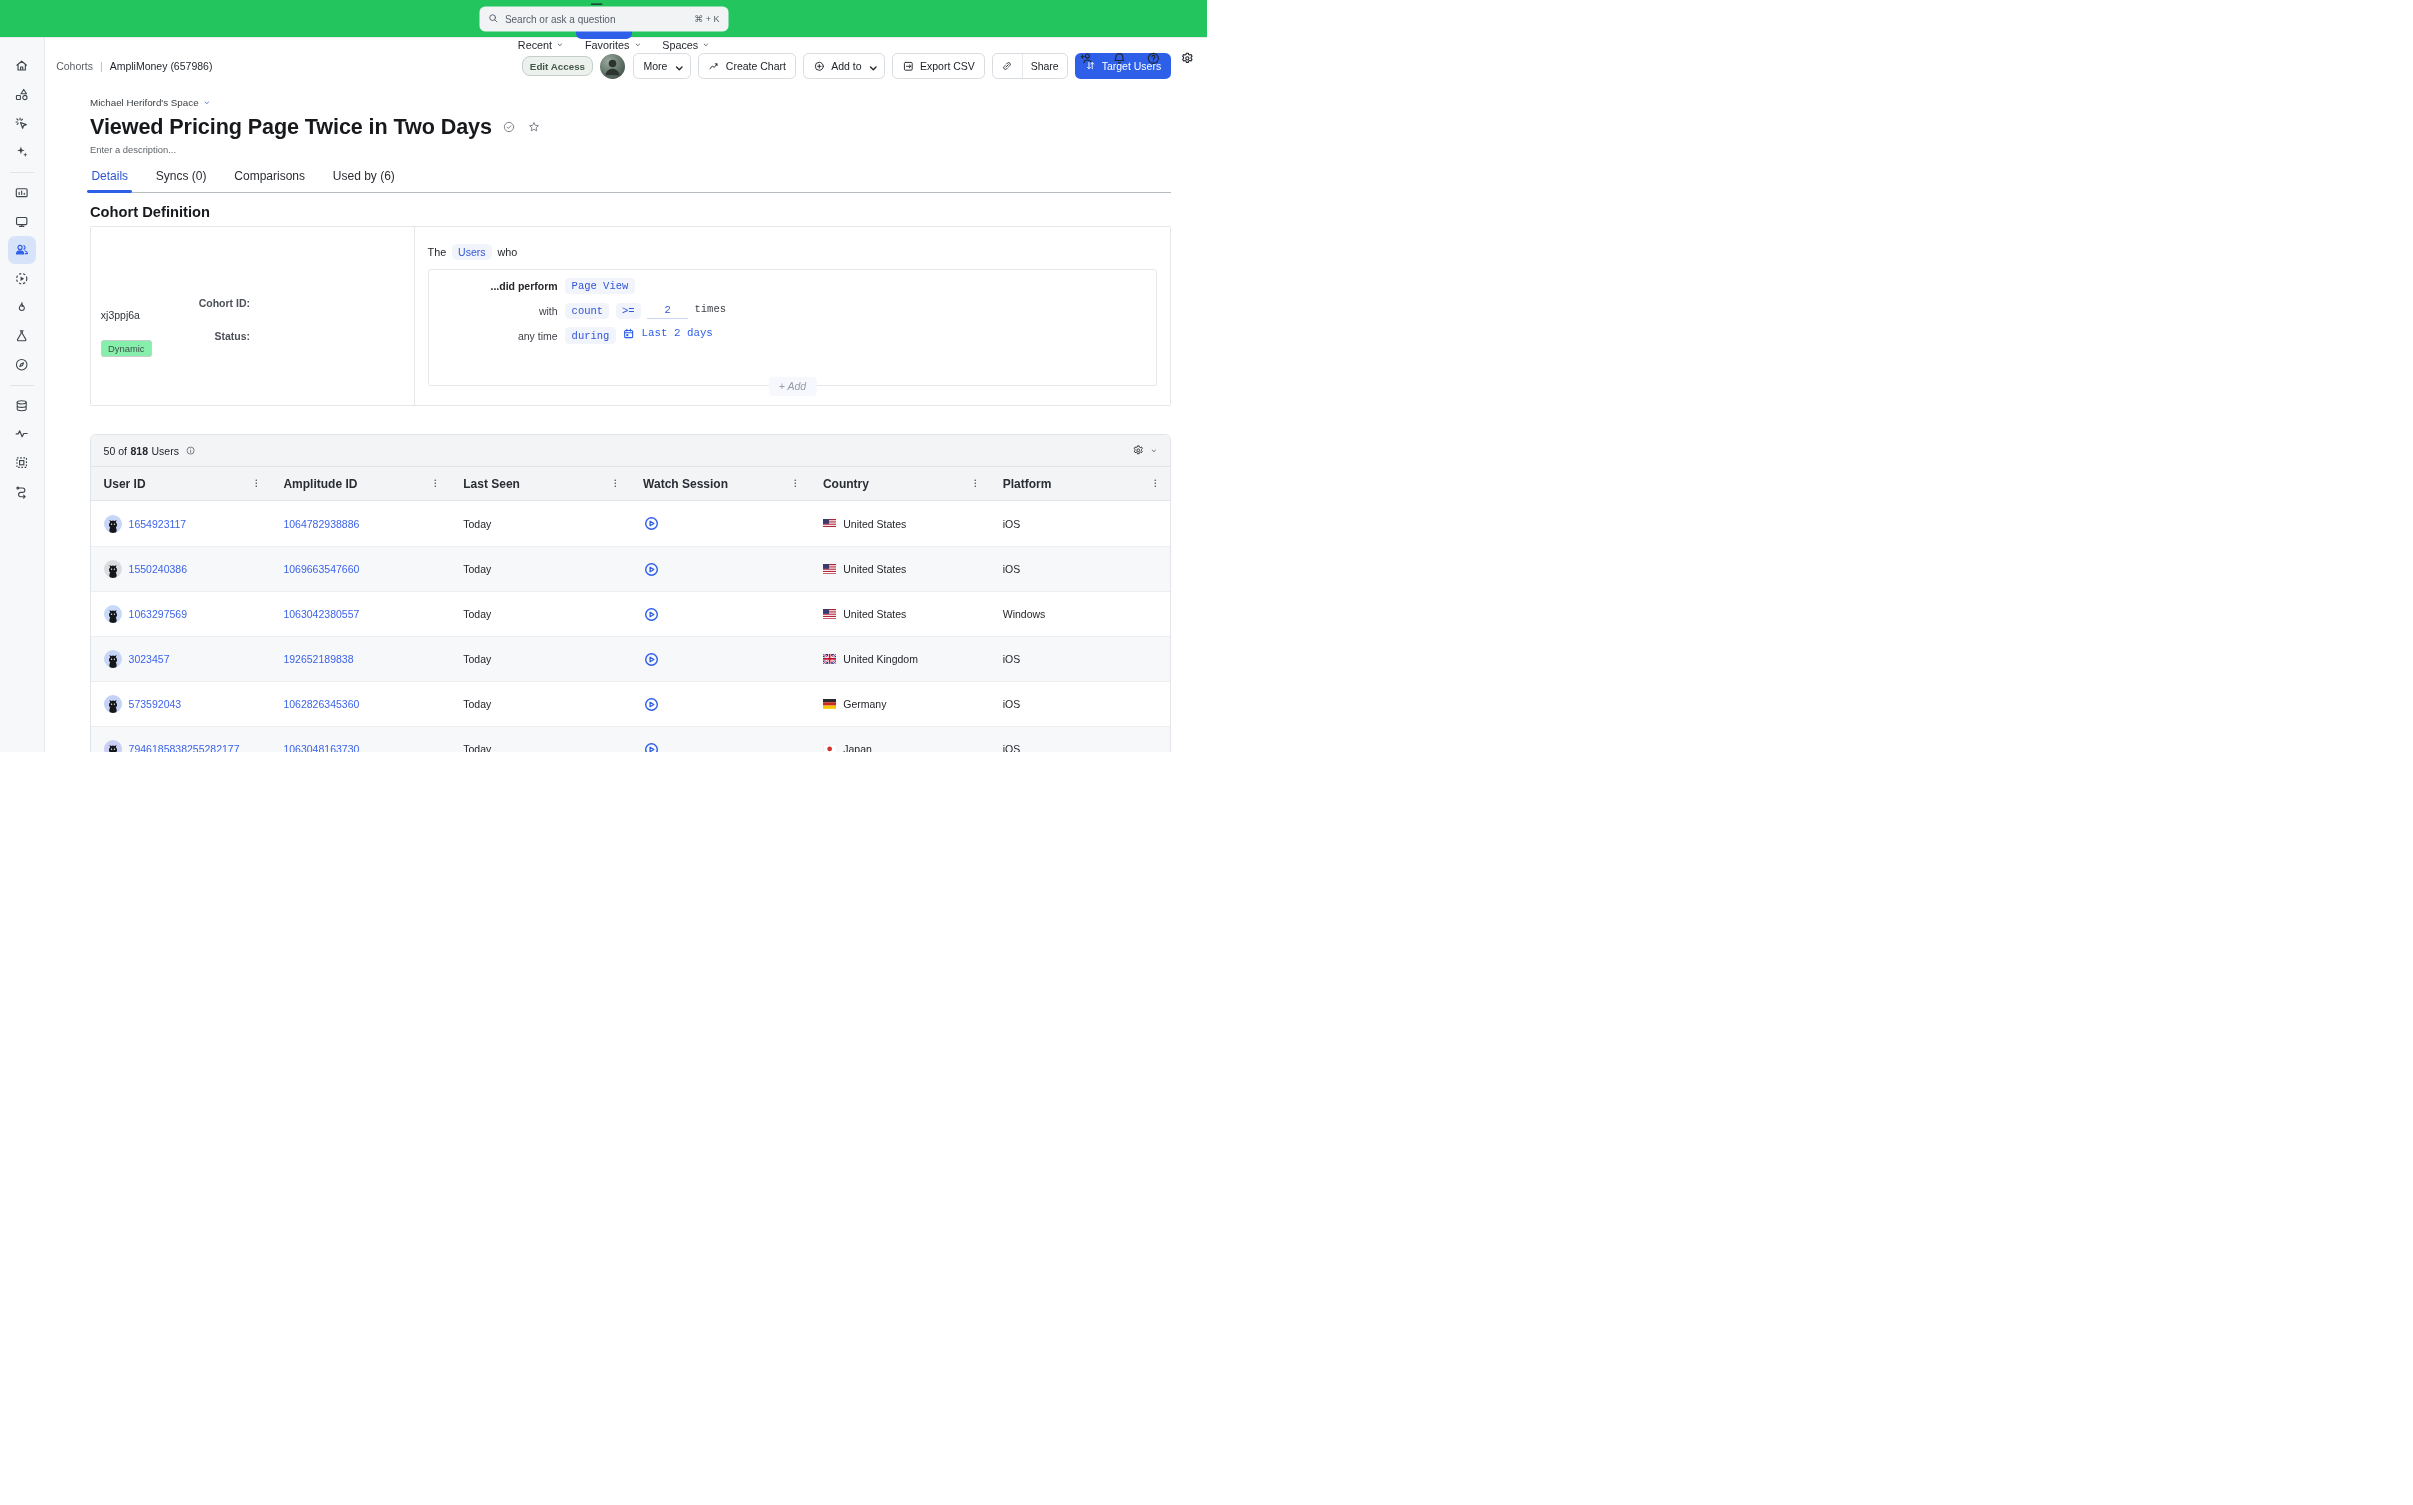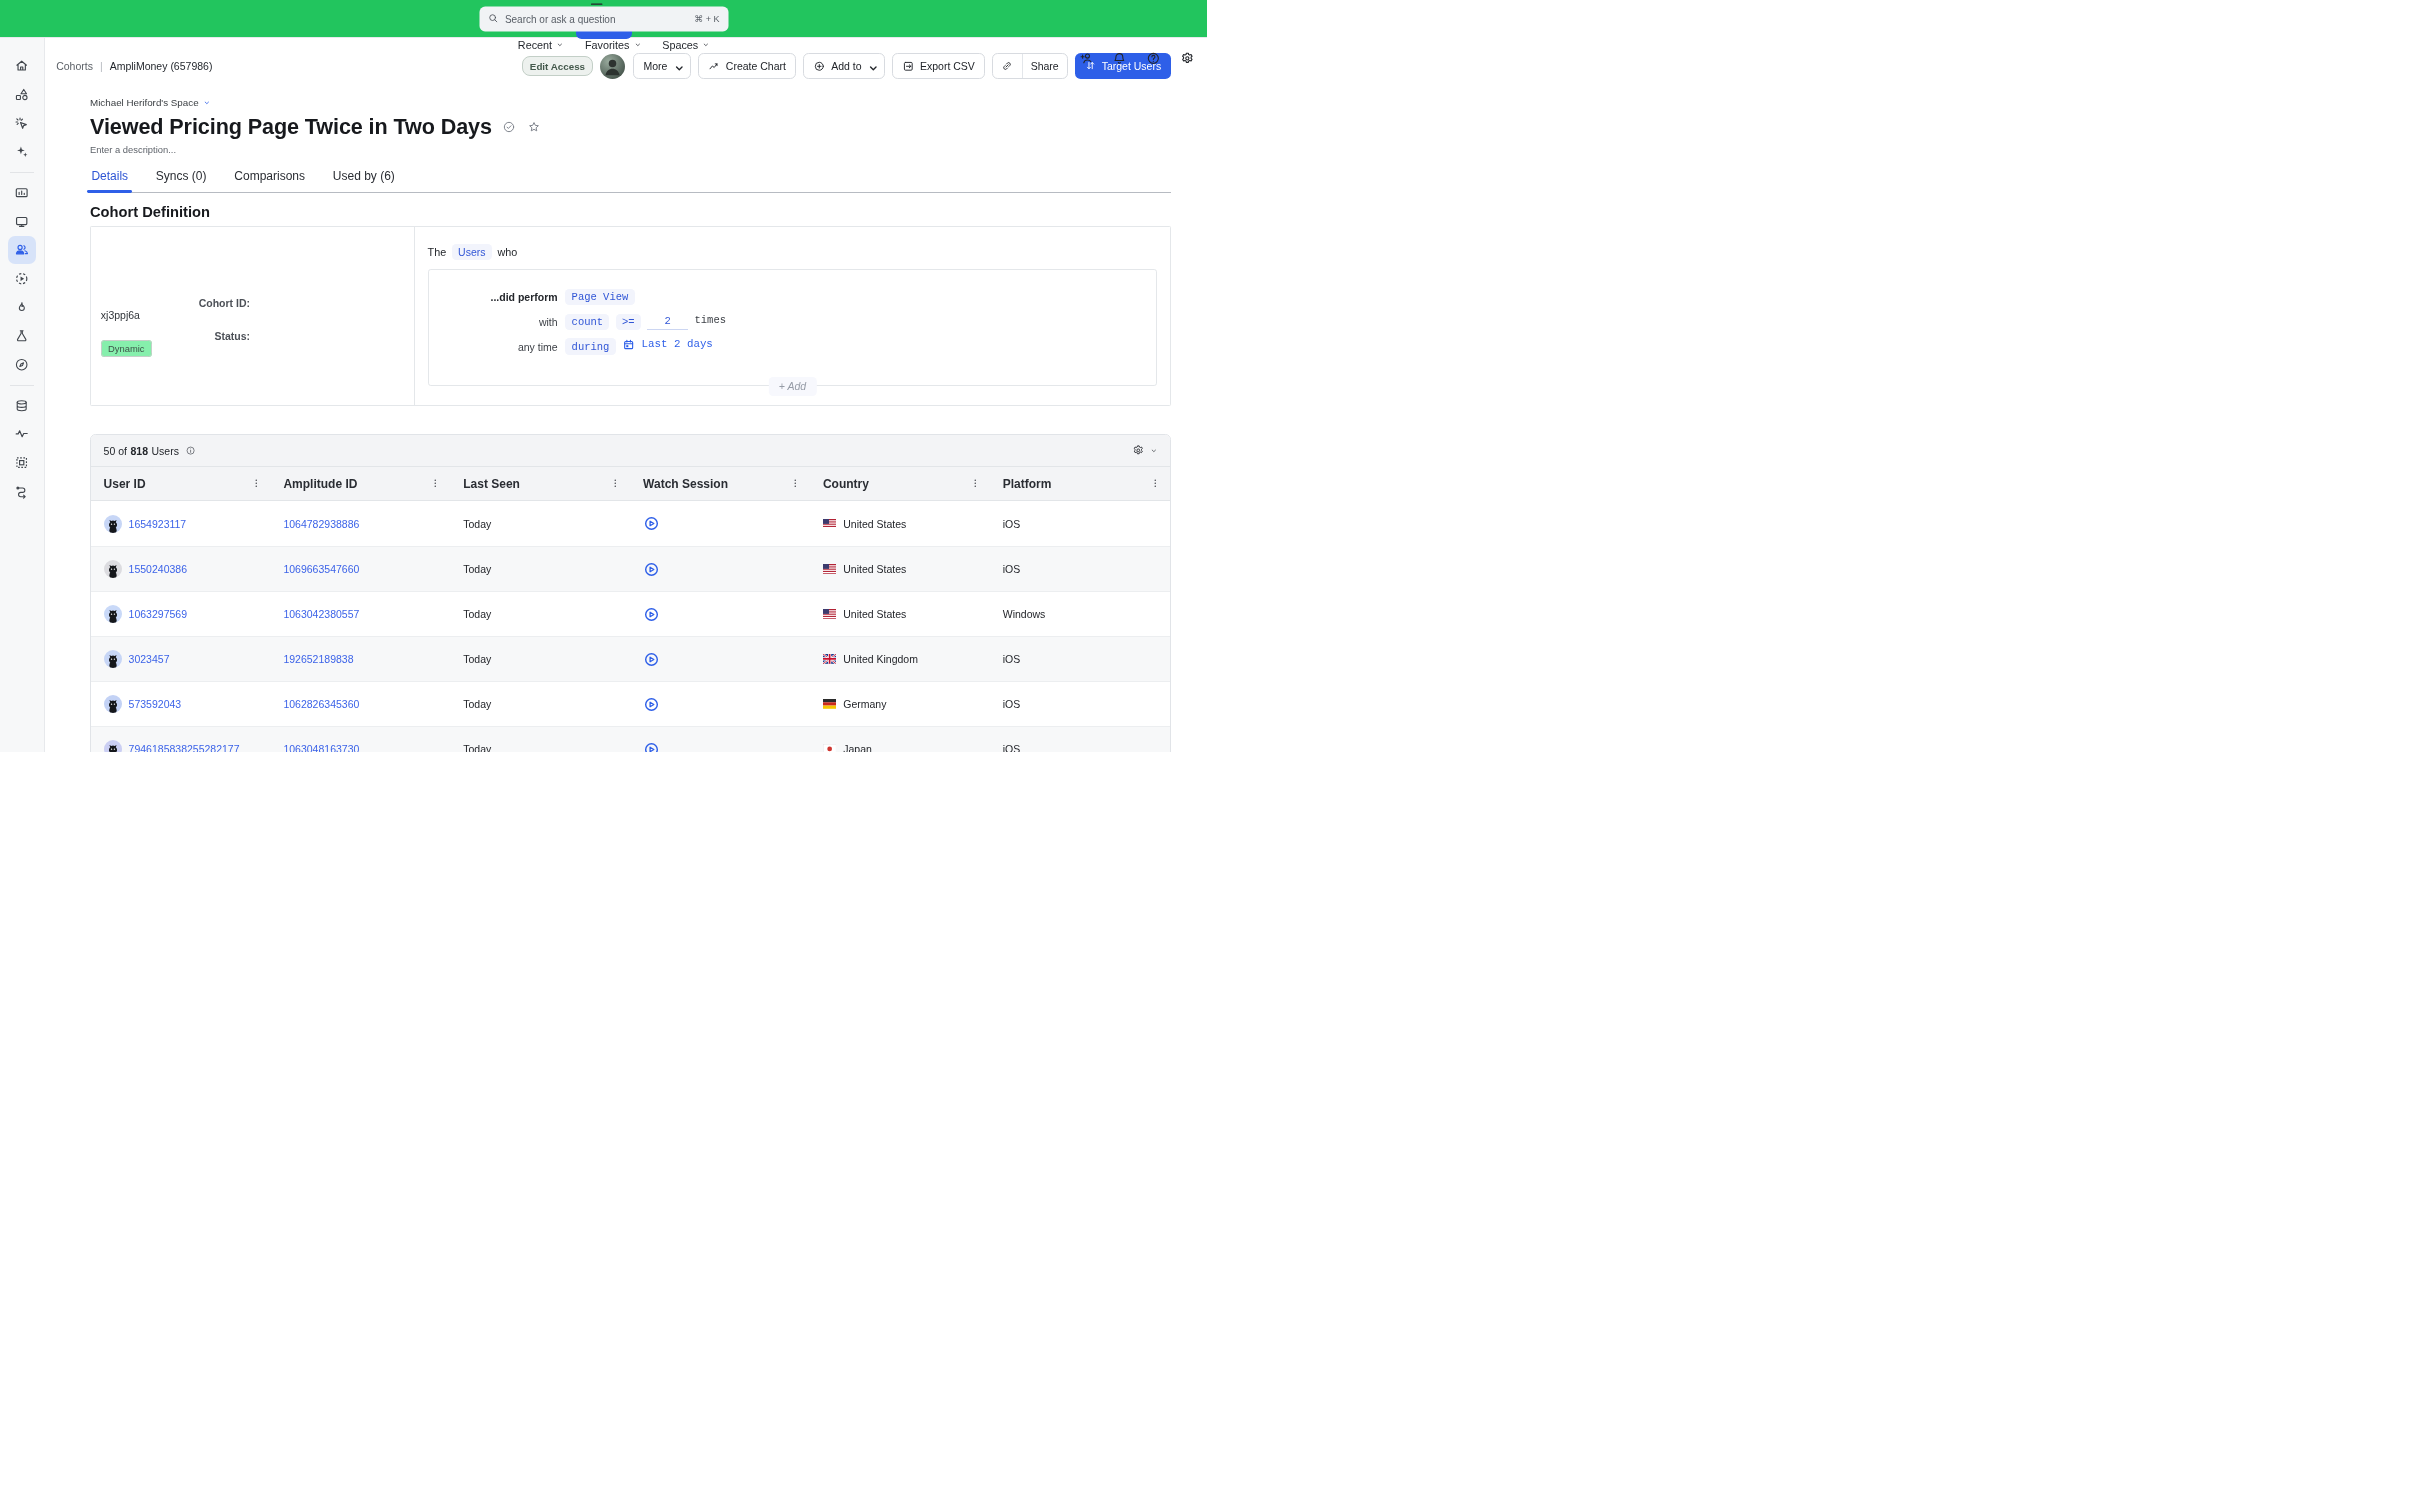--- a/index.html
+++ b/index.html
@@ -90,21 +90,21 @@
   .def-left { width:324px; flex:none; border-right:0.7px solid #e4e7ea; padding-top:70px; }
   .def-row { display:flex; margin-bottom:9px; align-items:flex-start;flex-direction:column; }
   .def-label { width:159px; text-align:right; font-size:10.5px; font-weight:600; color:#4c5057; flex:none; }
   .def-value { margin-left:9.8px; font-size:10.5px; color:#303439; }
   .badge-dynamic { background:#86efac; border:0.7px solid #c6cfc9; color:#3e5349; border-radius:3.5px;
     font-size:9.4px; padding:2.1px 6.3px; }
   .def-right { flex:1; padding:17px 12.6px 0 12.6px; }
   .clause { font-size:10.8px; color:#24272c; display:flex; align-items:center; gap:5.6px; }
   .chip { background:#f2f4fc; color:#3156d6; border-radius:4.2px; padding:2.1px 6.3px; font-size:10.5px; cursor:pointer; }
   .event-box { position:relative; margin-top:9px; height:117px; border:0.7px solid #e4e7ea;
-    border-radius:2.8px; padding-top:19px; }
+    border-radius:2.8px; padding-top:8px; }
   .ev-row { display:flex; align-items:center; margin-bottom:8.4px; }
   .ev-label { width:129px; flex:none; text-align:right; font-size:10.5px; color:#3b3f45; }
   .ev-label.b { font-weight:700; color:#24272c; }
   .ev-body { display:flex; align-items:flex-start; gap:6.3px; margin-left:7.7px; font-size:10.5px; color:#3b3f45;font-family:Liberation Mono, monospace; }
   .count-input { width:41px; text-align:center; color:#3156d6; font-size:10.5px;
     border-bottom:0.7px solid #ccd6f2; padding:1.4px 0; cursor:text; }
   .cal-icon { width:13.3px; height:13.3px; color:#2e5fe8; }
   .range-link { color:#2e5fe8; font-size:10.8px; cursor:pointer; }
   .add-btn { position:absolute; left:50%; bottom:-10.5px; transform:translateX(-50%);
     background:#f7f8fd; color:#959ba6; font-style:italic; font-size:10.5px; padding:3.5px 10.5px;

